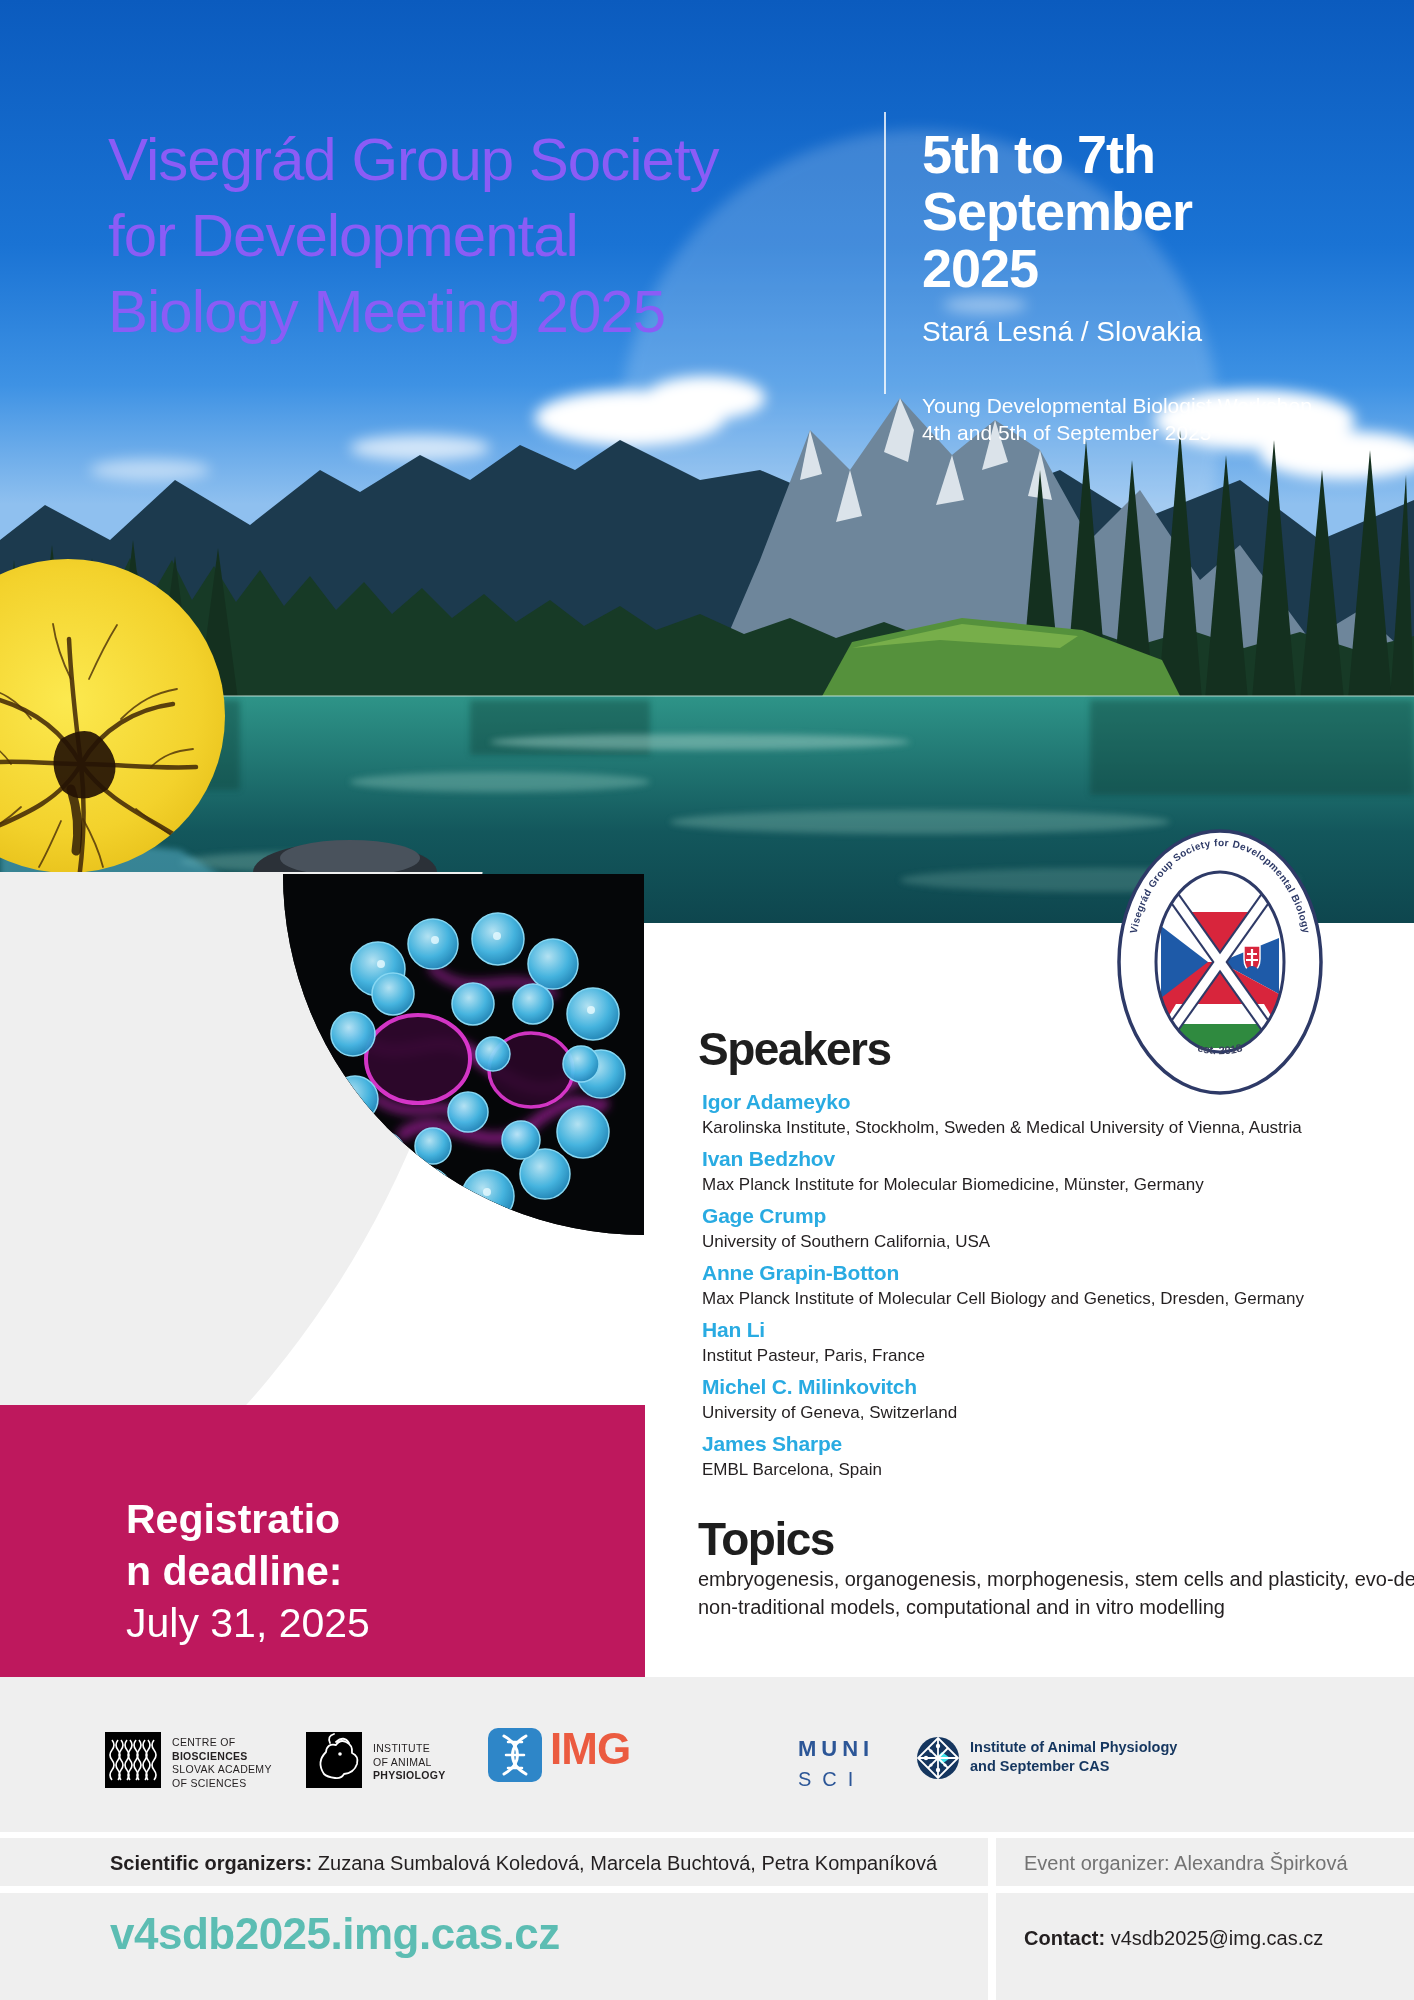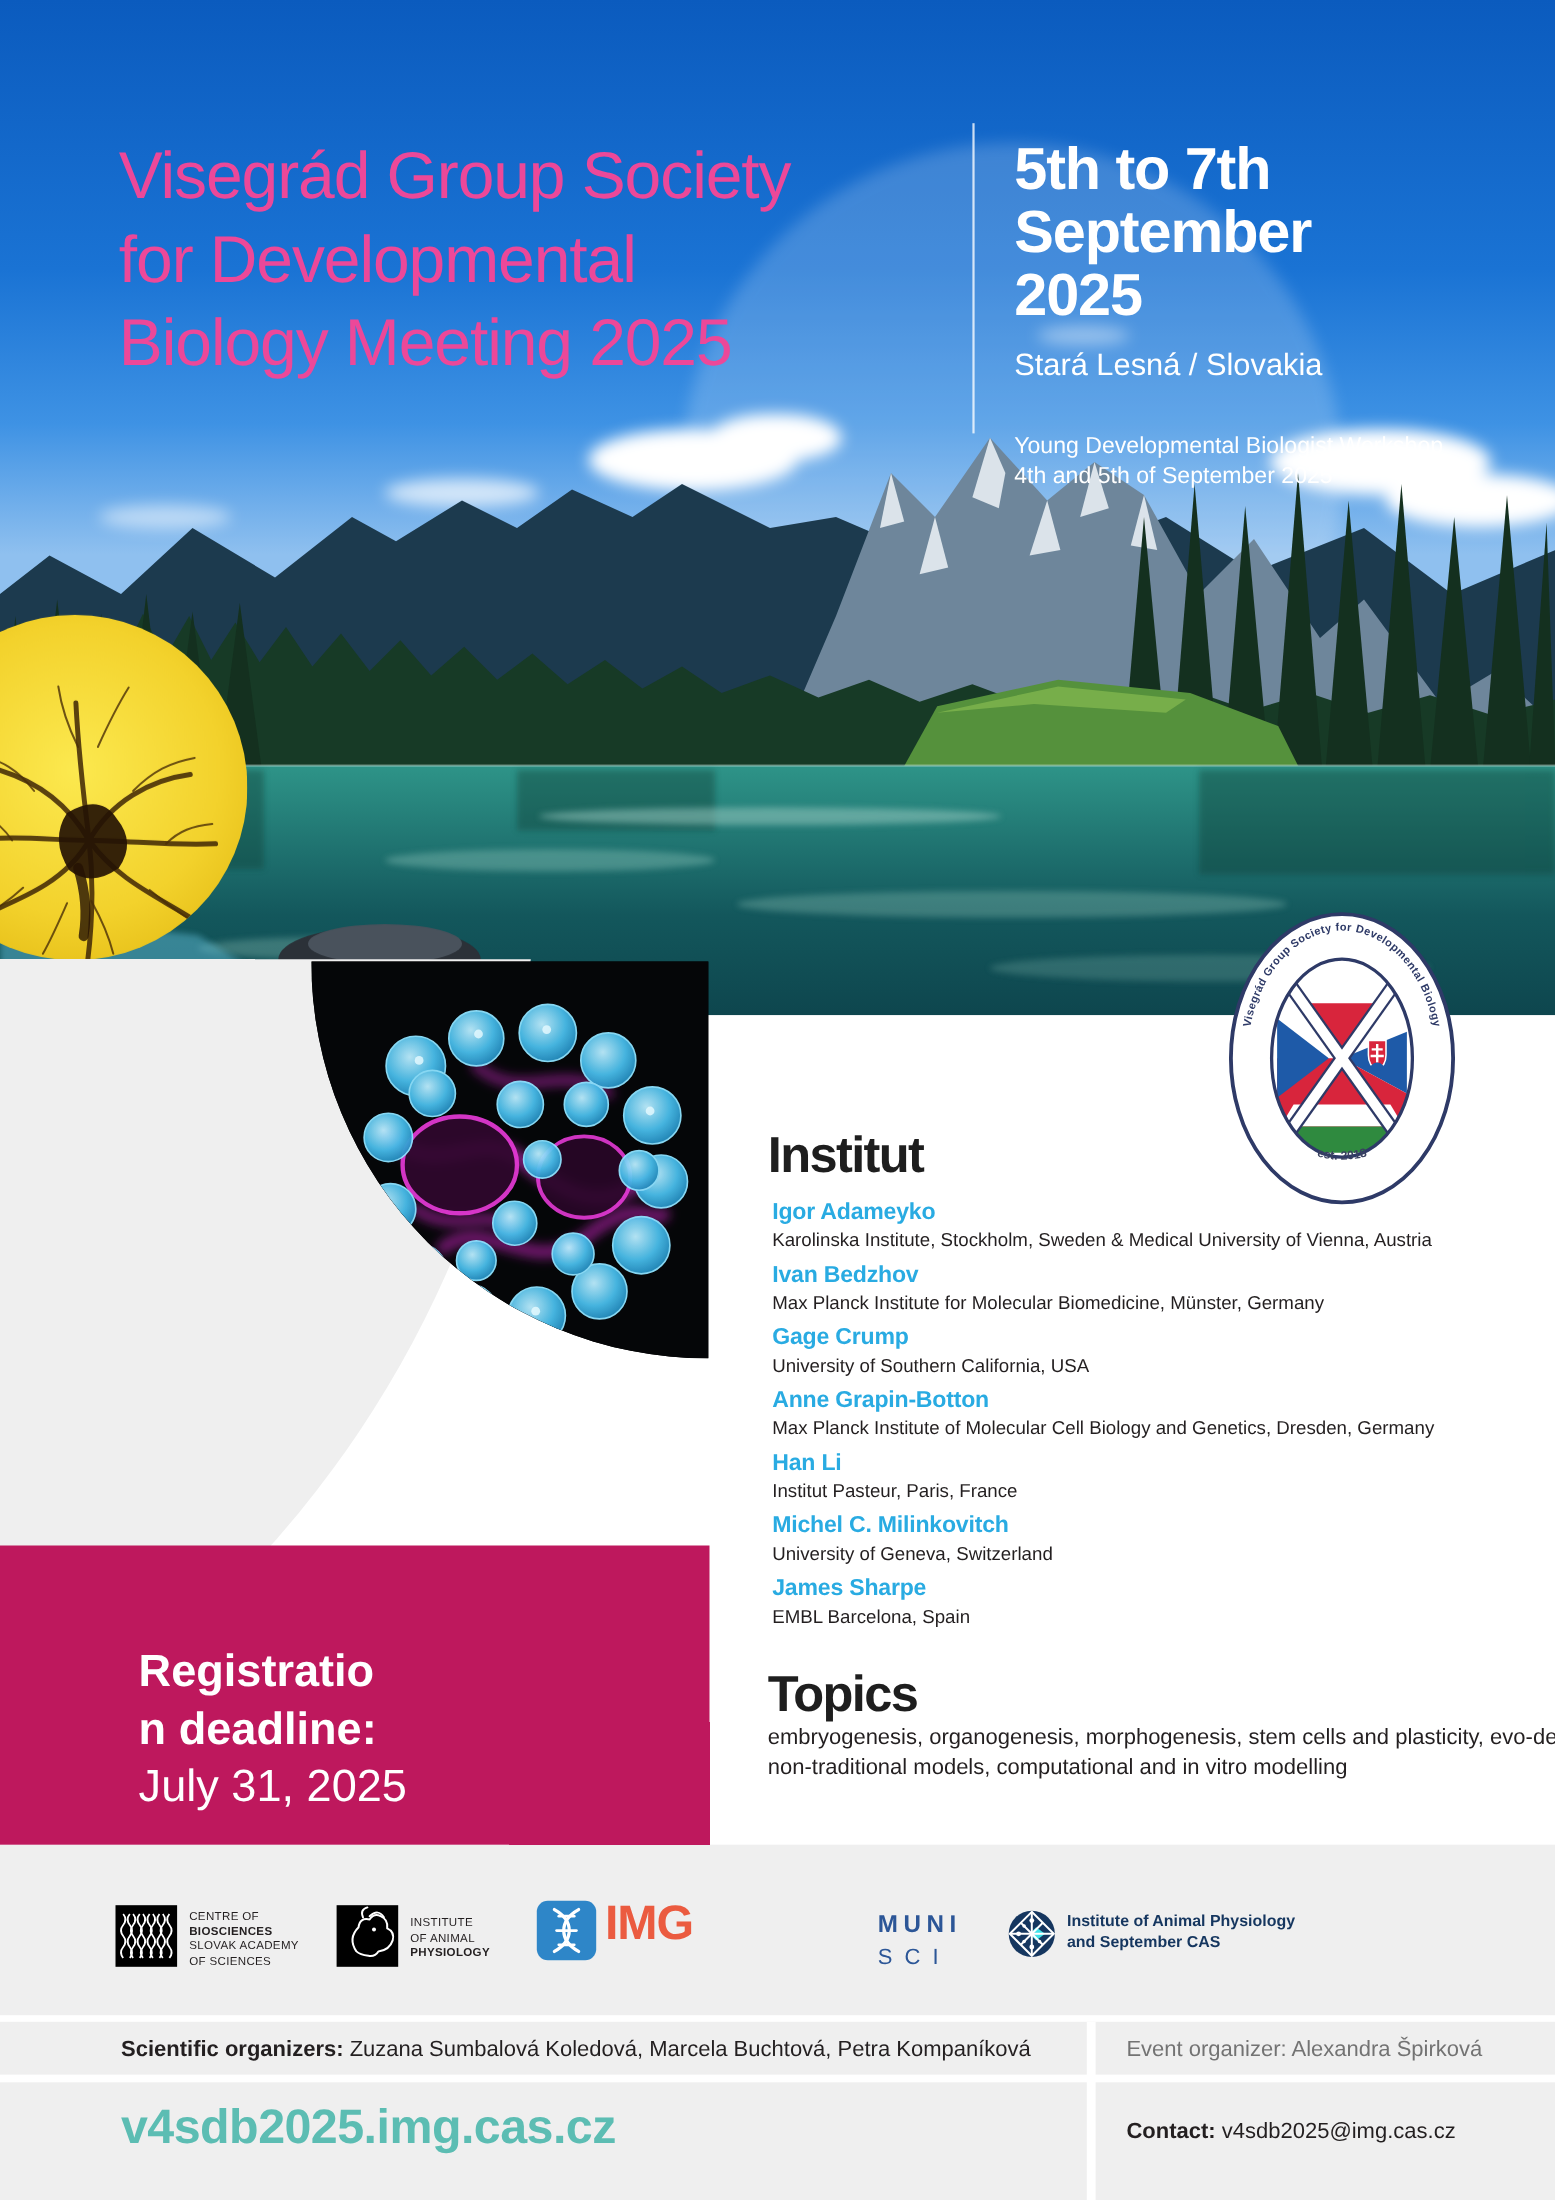--- a/index.html
+++ b/index.html
@@ -6,21 +6,21 @@
   .poster{
     position:relative;width:1414px;height:2000px;margin:0 auto;
     background:#ffffff;overflow:hidden;
     font-family:"Liberation Sans","DejaVu Sans",sans-serif;
     -webkit-font-smoothing:antialiased;
   }
   .abs{position:absolute;}
 
   
   .photo{left:0;top:0;width:1414px;height:923px;z-index:1;}
-  .title-block{left:108px;top:122px;z-index:10;color:#ec4899;font-size:60px;line-height:76px;font-weight:400;letter-spacing:-1px;}
+  .title-block{left:108px;top:122px;z-index:10;color:#8b5cf6;font-size:60px;line-height:76px;font-weight:400;letter-spacing:-1px;}
   .hdr-divider{left:884px;top:112px;width:2px;height:282px;background:rgba(255,255,255,.78);z-index:10;}
   .date-block{left:922px;top:126px;z-index:10;color:#fff;font-size:54px;line-height:57px;font-weight:700;letter-spacing:-1px;}
   .location{left:922px;top:316px;z-index:10;color:#fff;font-size:28px;font-weight:400;}
   .workshop{left:922px;top:392px;z-index:10;color:#fff;font-size:21px;line-height:27px;font-weight:400;}
 
   
   .yellow-circle{left:-89px;top:559px;width:314px;height:314px;border-radius:50%;overflow:hidden;z-index:2;}
   .grey-clip{left:0;top:872px;width:520px;height:805px;overflow:hidden;z-index:3;}
   .grey-circle{position:absolute;left:-1422px;top:-1057px;width:1910px;height:1910px;border-radius:50%;background:#efefef;}
   .teal-peek{left:598px;top:925px;width:114px;height:114px;border-radius:50%;z-index:4;}
@@ -320,21 +320,21 @@
     <path id="ringTop" d="M 18 134 A 86 116 0 0 1 190 134" fill="none"></path>
     <text font-size="10" font-weight="600" fill="#2e3a67" letter-spacing=".4">
       <textPath href="#ringTop" startOffset="50%" text-anchor="middle">Visegrád Group Society for Developmental Biology</textPath>
     </text>
     <path id="ringBottom" d="M 58 212 A 72 62 0 0 0 150 212" fill="none"></path>
     <text font-size="11" font-weight="600" fill="#3a4160">
       <textPath href="#ringBottom" startOffset="50%" text-anchor="middle">est. 2018</textPath>
     </text>
   </svg>
 
-  <div class="abs section-heading" style="left:698px;top:1022px;">Institut</div>
+  <div class="abs section-heading" style="left:698px;top:1022px;">Speakers</div>
 
   <div class="abs speaker" style="top:1090px;">
     <div class="nm">Igor Adameyko</div>
     <div class="af">Karolinska Institute, Stockholm, Sweden &amp; Medical University of Vienna, Austria</div>
   </div>
   <div class="abs speaker" style="top:1147px;">
     <div class="nm">Ivan Bedzhov</div>
     <div class="af">Max Planck Institute for Molecular Biomedicine, Münster, Germany</div>
   </div>
   <div class="abs speaker" style="top:1204px;">

